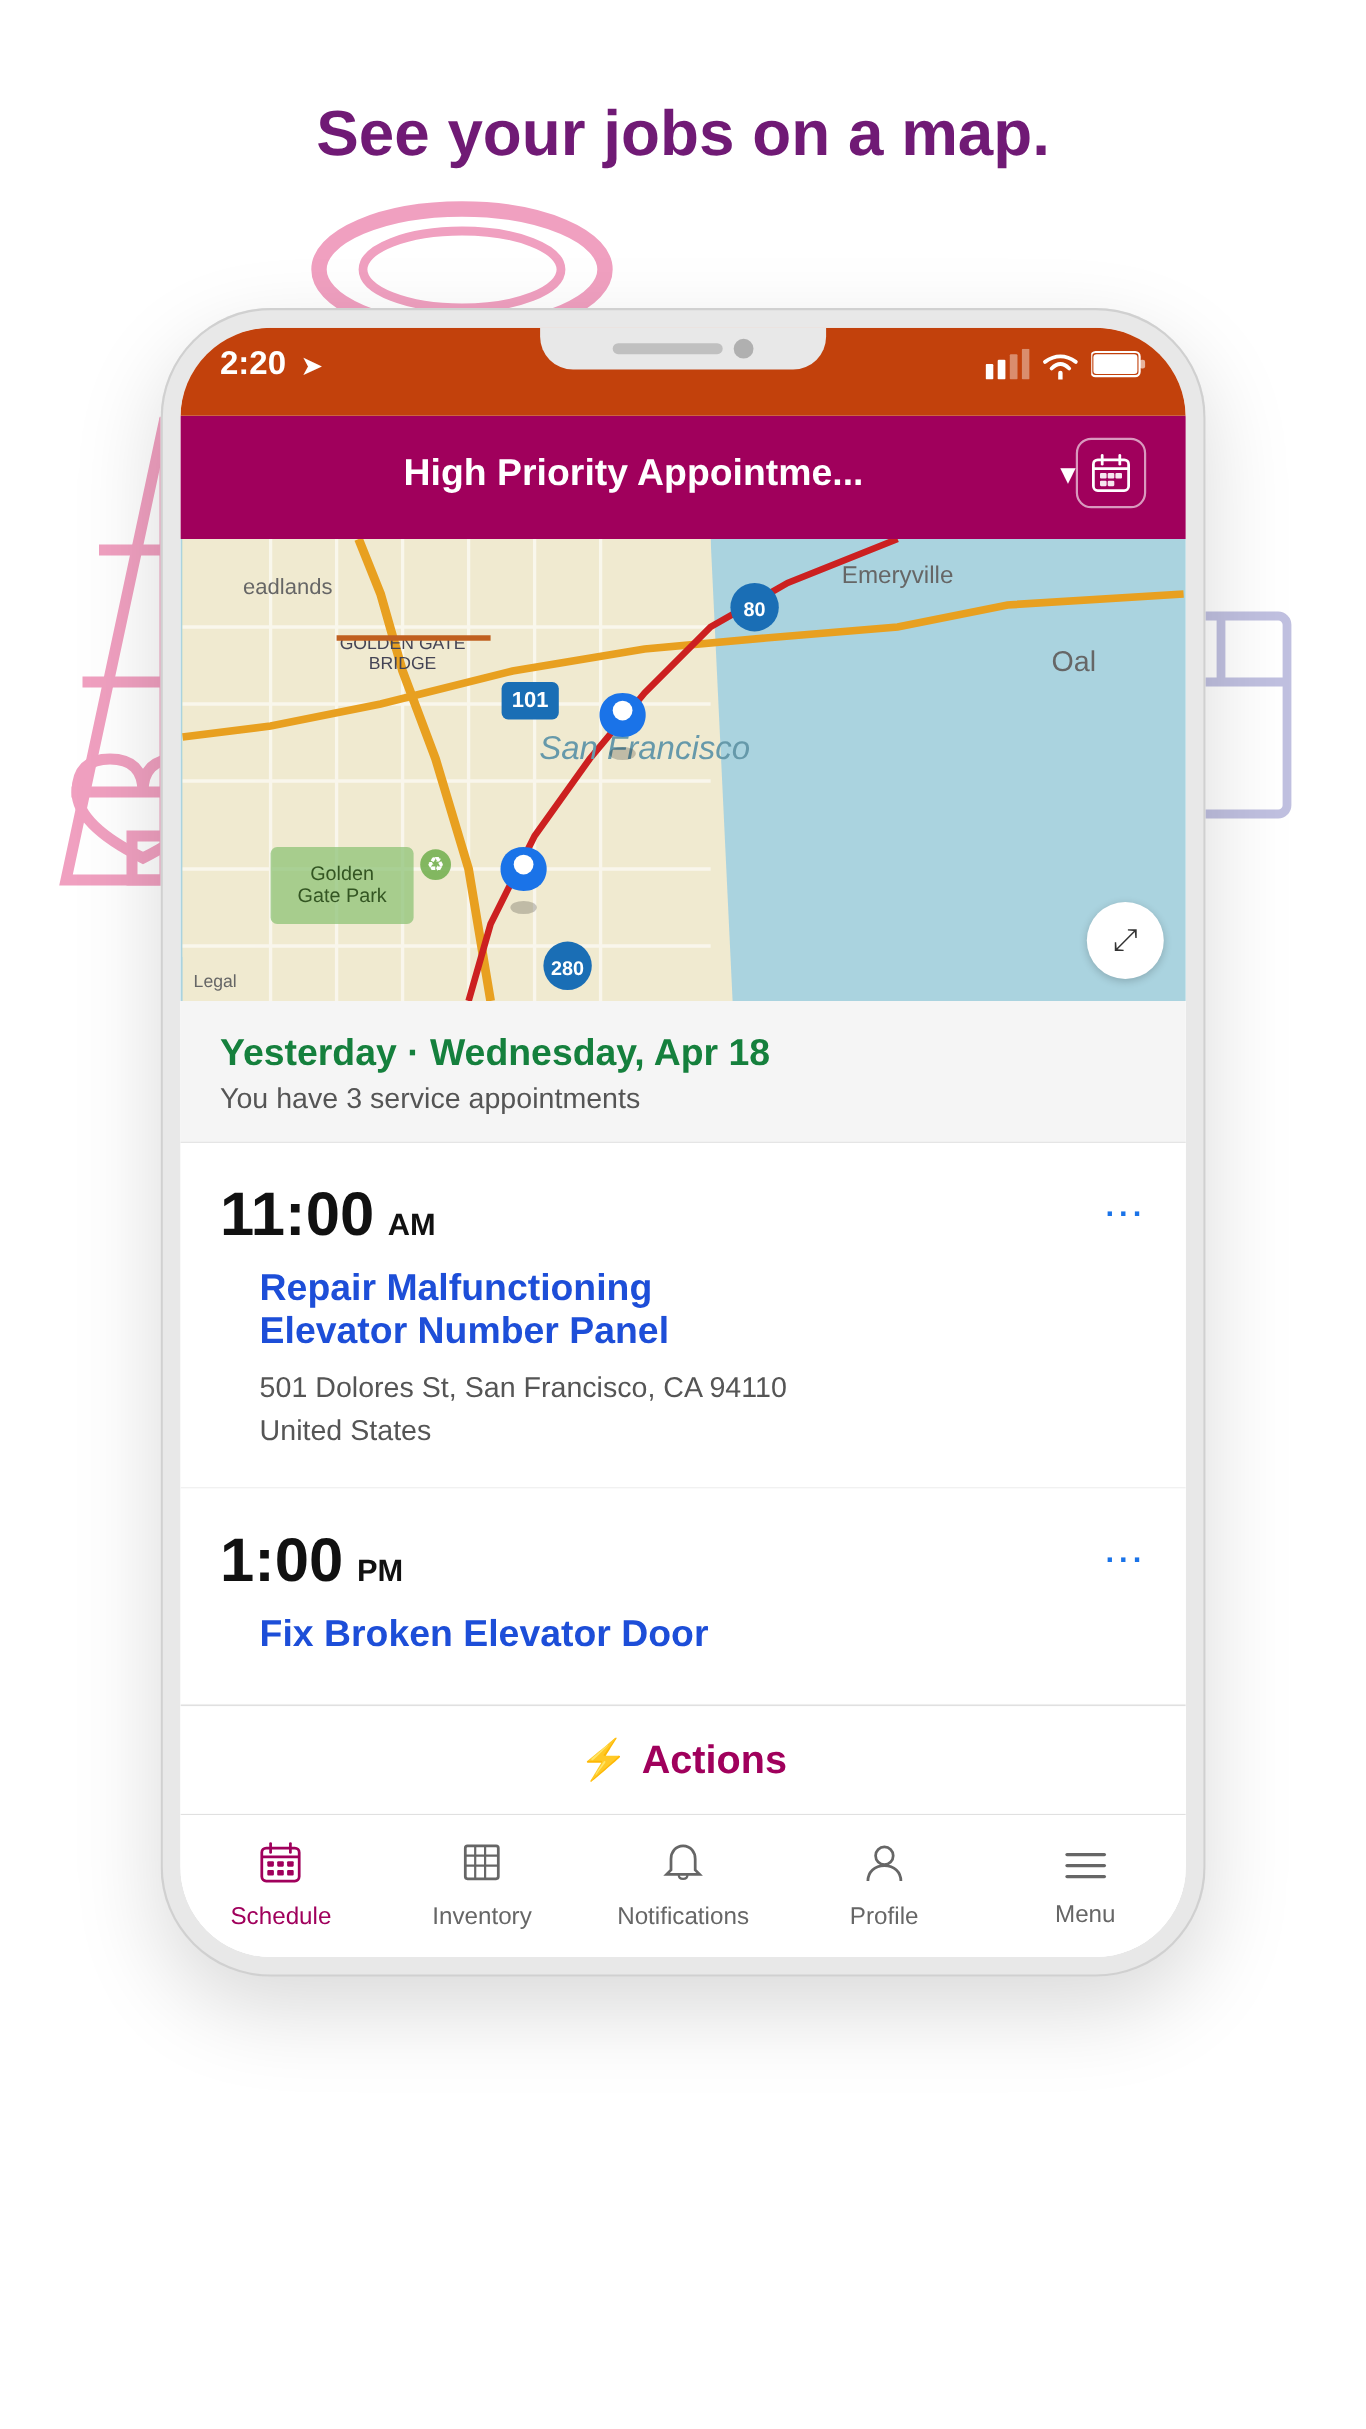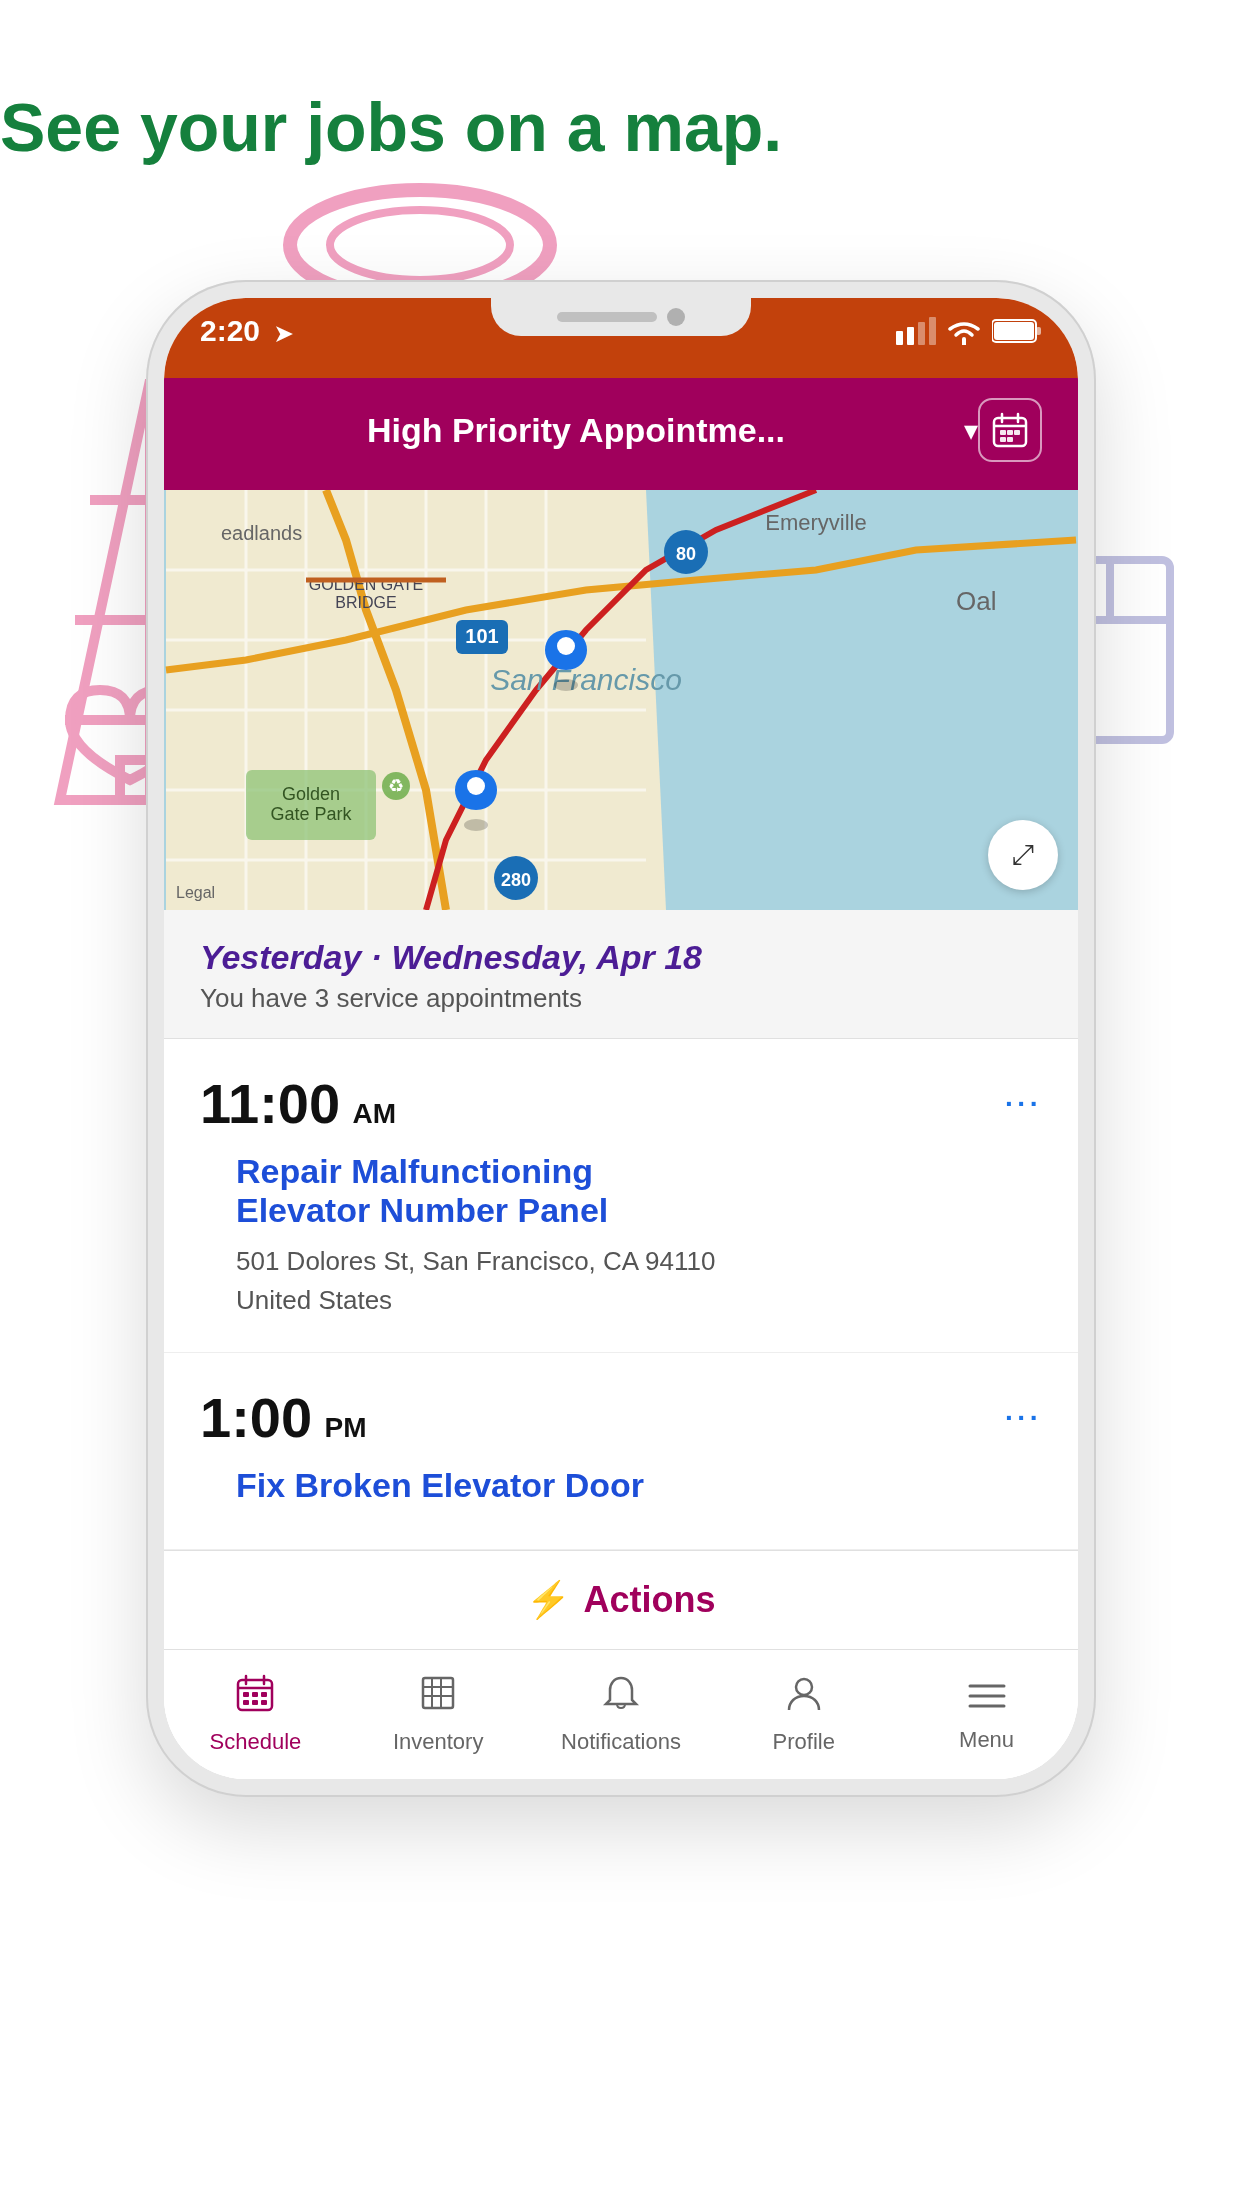--- a/index.html
+++ b/index.html
@@ -11,23 +11,24 @@
       overflow: hidden;
       position: relative;
     }
 
     
     .bg-title {
       position: absolute;
       top: 90px;
       left: 0;
       right: 0;
-      font-size: 68px;
+      text-align: center;
+      font-size: 58px;
       font-weight: 800;
-      color: #15803d;
+      color: #701a75;
       z-index: 1;
       line-height: 1.1;
     }
 
     
     .bg-illustration {
       position: absolute;
       top: 0;
       left: 0;
       width: 100%;
@@ -196,22 +197,21 @@
     
     .date-section {
       background: #f5f5f5;
       padding: 28px 36px 24px;
       border-bottom: 1px solid #e0e0e0;
     }
 
     .date-line {
       font-size: 34px;
       font-weight: 700;
-      color: #4c1d95;
-      font-style: italic;
+      color: #15803d;
     }
 
     .date-subtitle {
       font-size: 26px;
       color: #555;
       margin-top: 6px;
     }
 
     
     .appointments-content {

